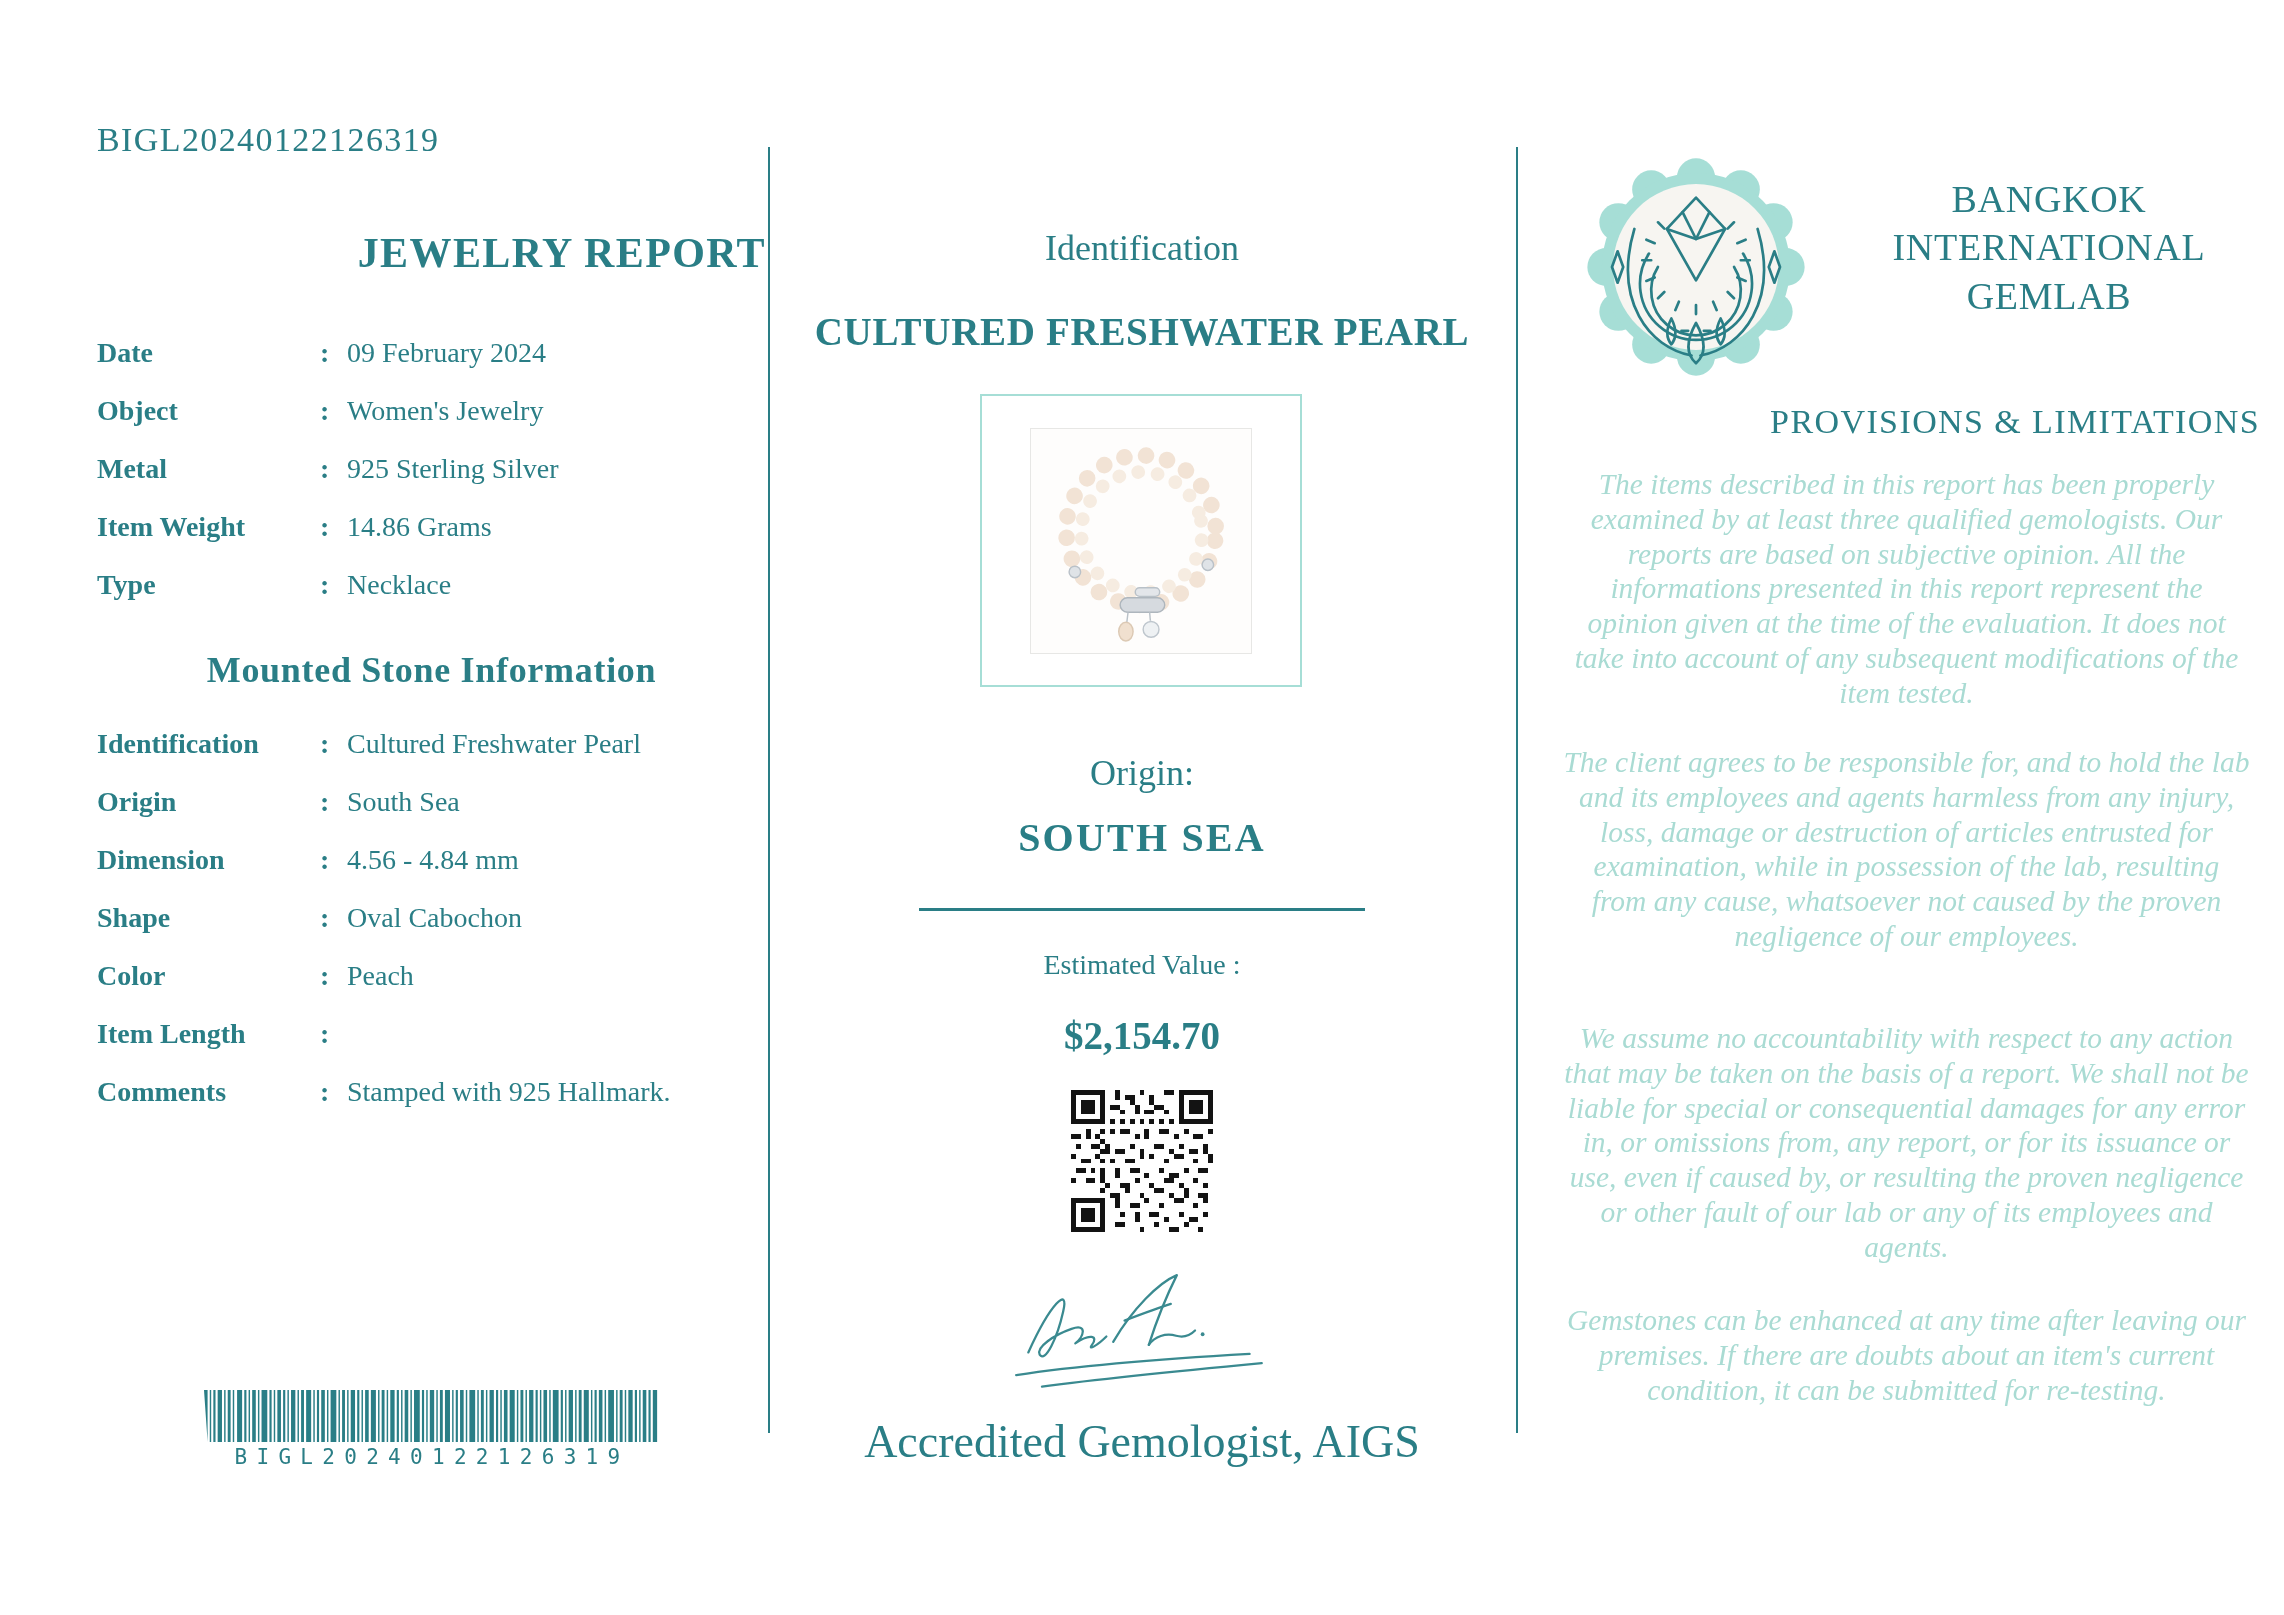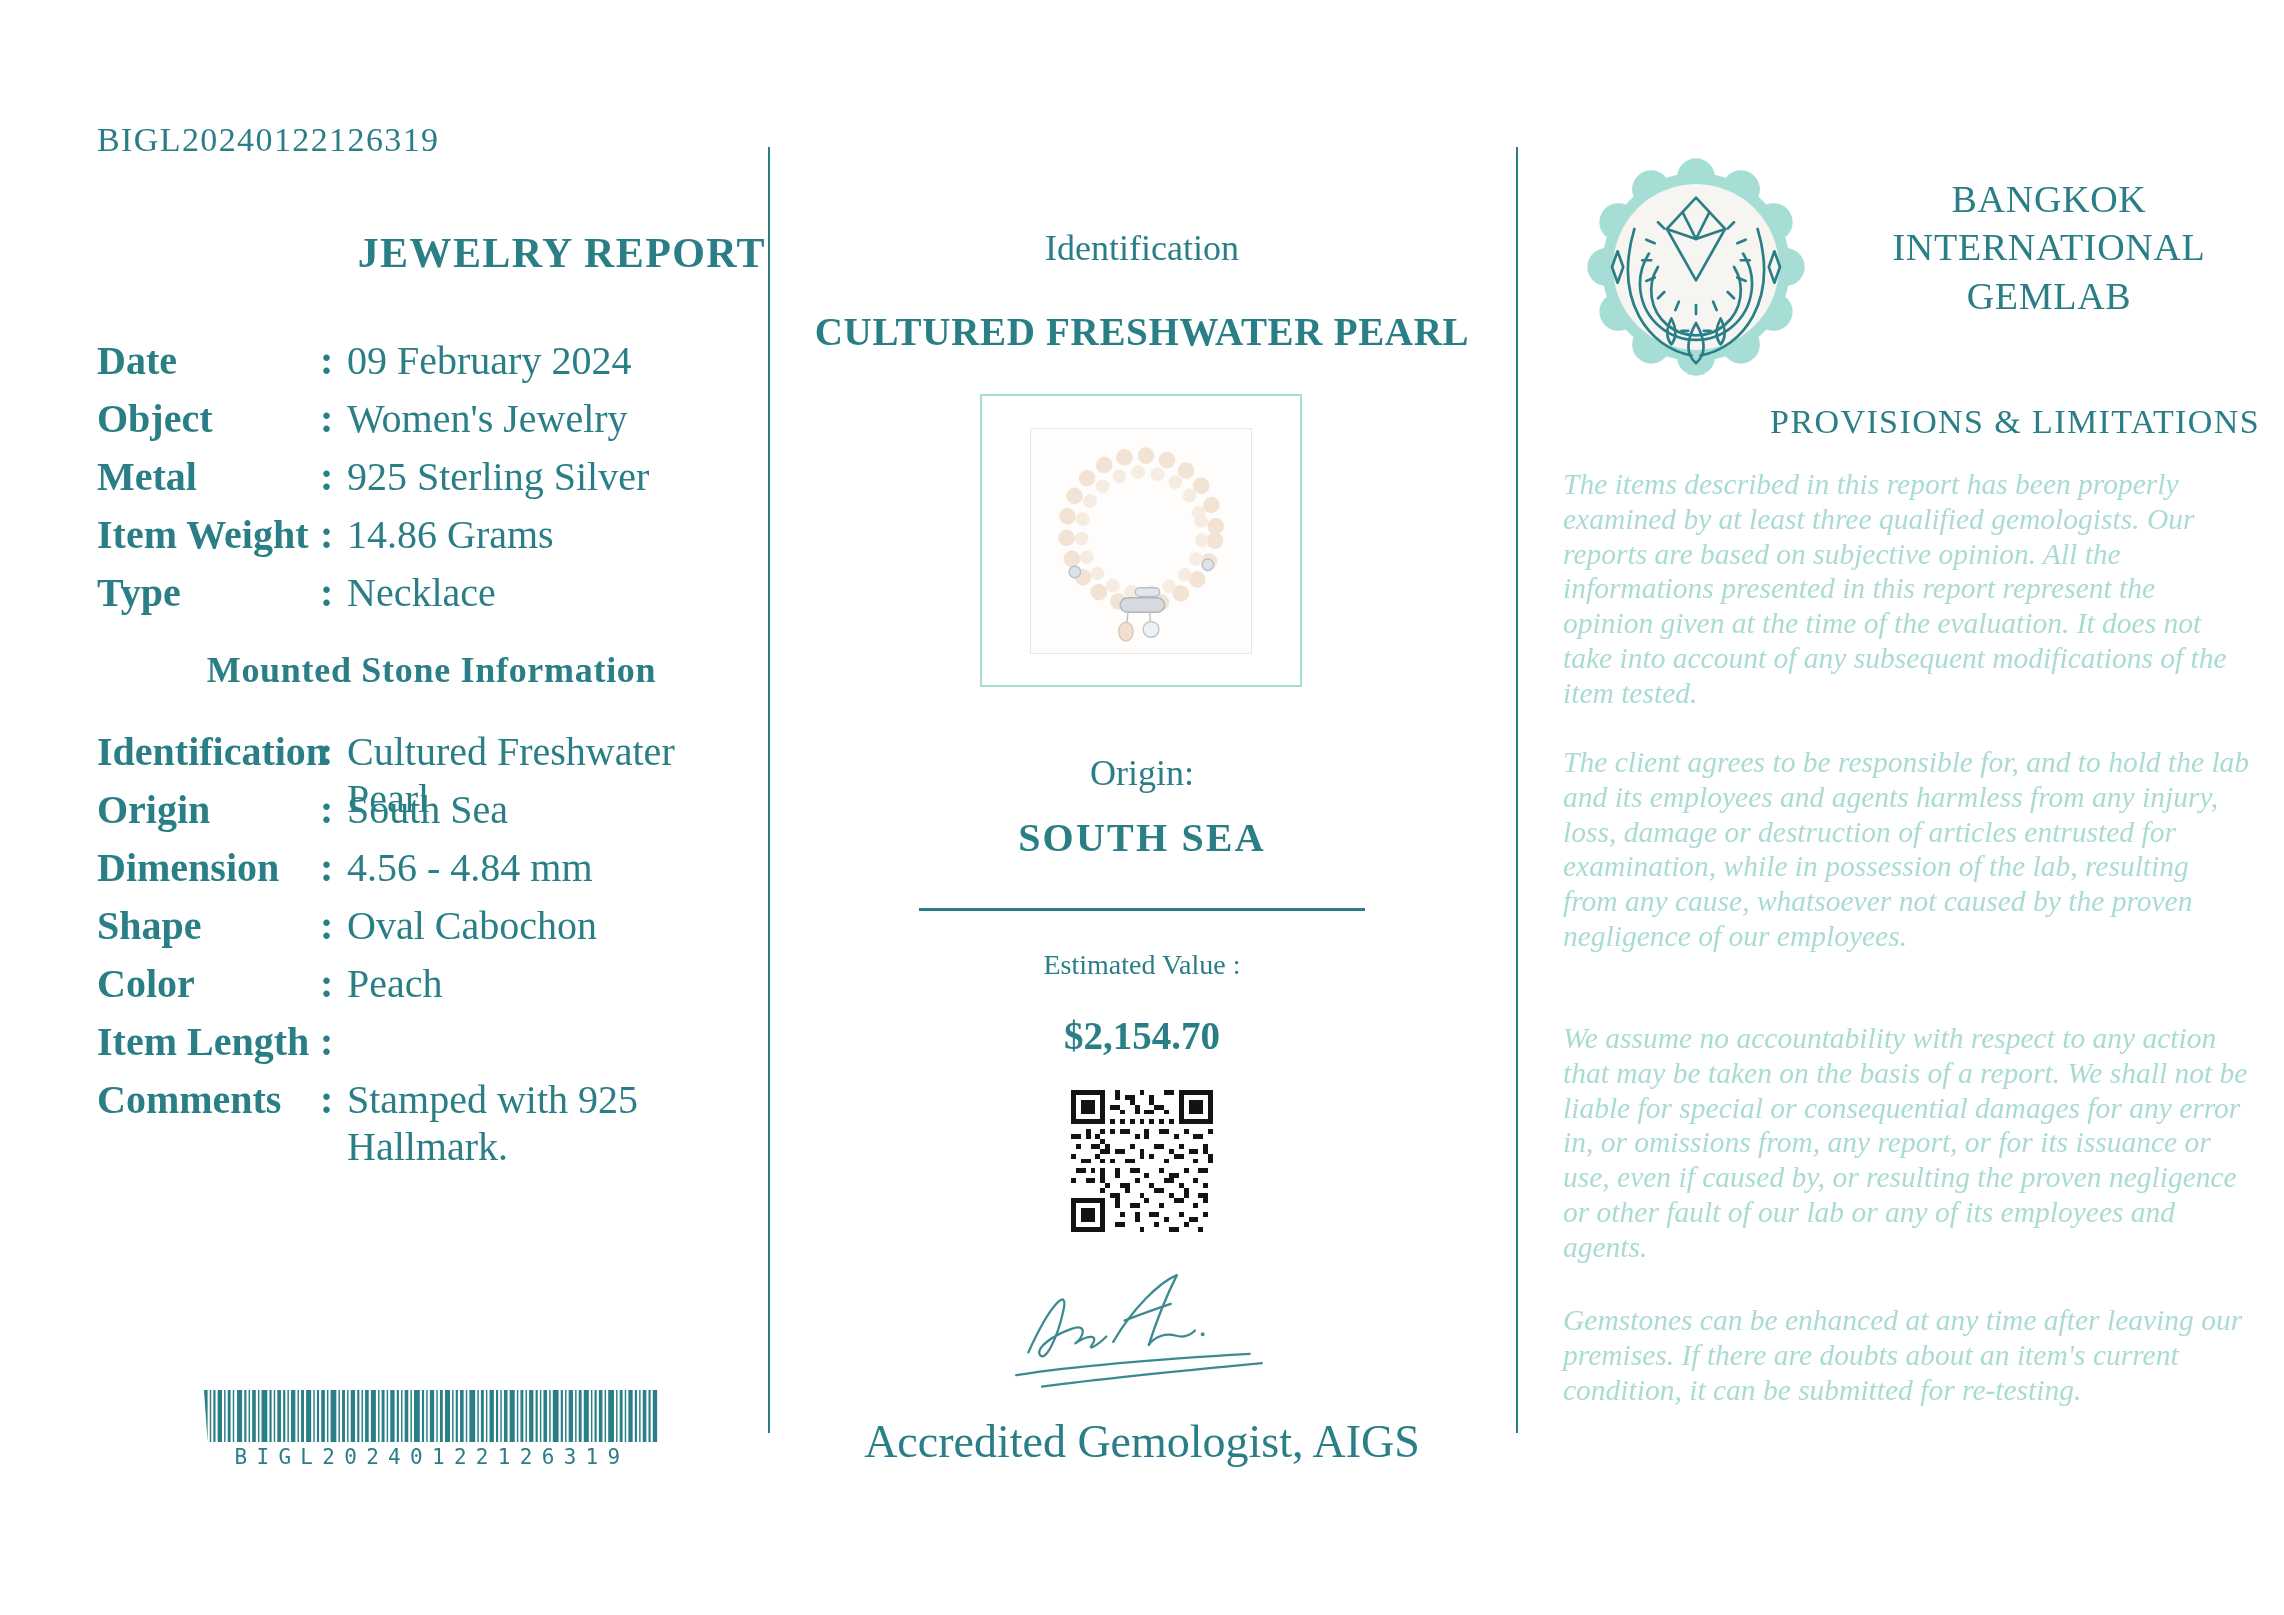--- a/index.html
+++ b/index.html
@@ -25,21 +25,21 @@
   }
   .left-title{
     position:absolute;left:97px;top:229px;width:669px;
     text-align:right;font-size:42px;font-weight:bold;letter-spacing:1.4px;
   }
   .fields{position:absolute;left:97px;width:669px;}
   #main-fields{top:337px;}
   #stone-fields{top:728px;}
   .field-row{
     display:grid;grid-template-columns:223px 27px 1fr;
-    align-items:baseline;height:58px;font-size:40px;
+    align-items:baseline;height:58px;font-size:28px;
   }
   .field-label{font-weight:bold;}
   .field-colon{font-weight:bold;text-align:left;}
   .stone-title{
     position:absolute;left:97px;top:649px;width:669px;
     text-align:center;font-size:36px;font-weight:bold;letter-spacing:0.7px;
   }
   .barcode-wrap{
     position:absolute;left:204px;top:1390px;width:456px;text-align:center;
   }
@@ -80,21 +80,21 @@
   .lab-name{
     position:absolute;left:1837px;top:175px;width:424px;
     text-align:center;font-size:38px;line-height:1.27;letter-spacing:0.7px;
   }
   .provisions-title{
     position:absolute;left:1552px;top:403px;width:708px;
     text-align:right;font-size:34px;letter-spacing:1.4px;
   }
   .para{
     position:absolute;left:1563px;width:687px;
-    font-style:italic;
+    text-align:center;font-style:italic;
     font-size:29.5px;line-height:1.18;color:#a9dbd3;
   }
   #para-0{top:467px;}
   #para-1{top:745px;}
   #para-2{top:1021px;}
   #para-3{top:1303px;}
 </style>
 </head>
 <body>
 

